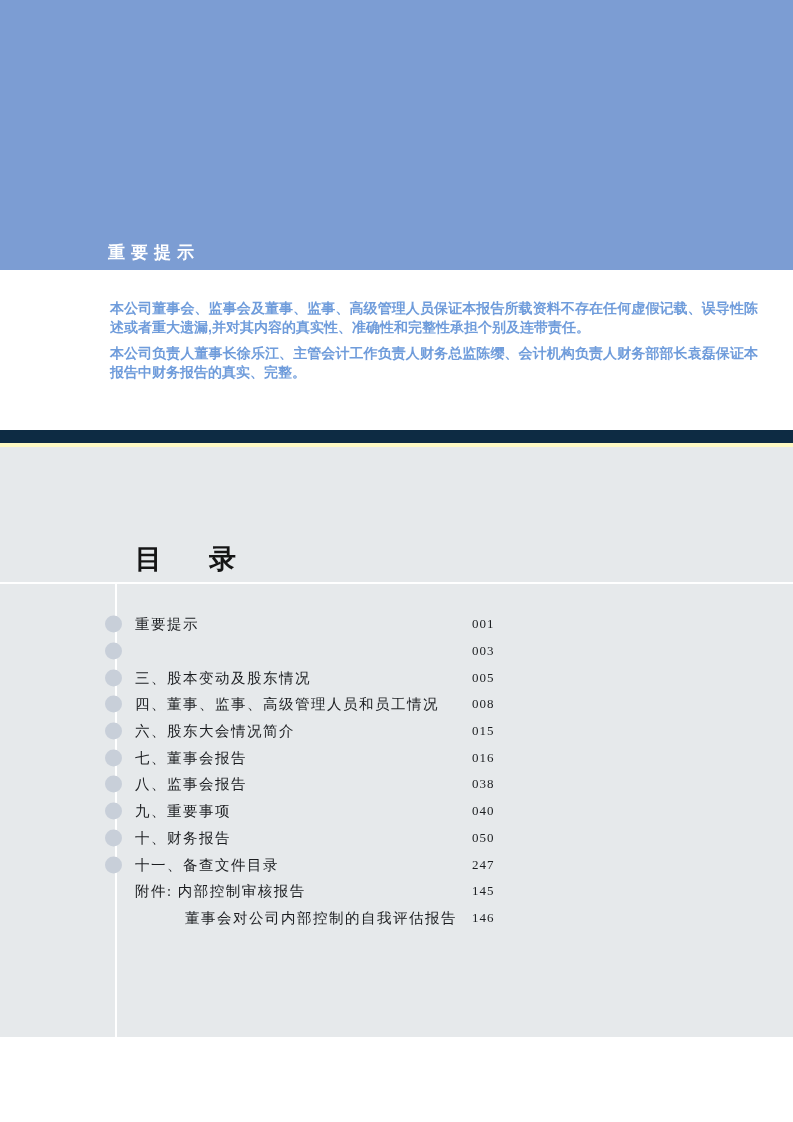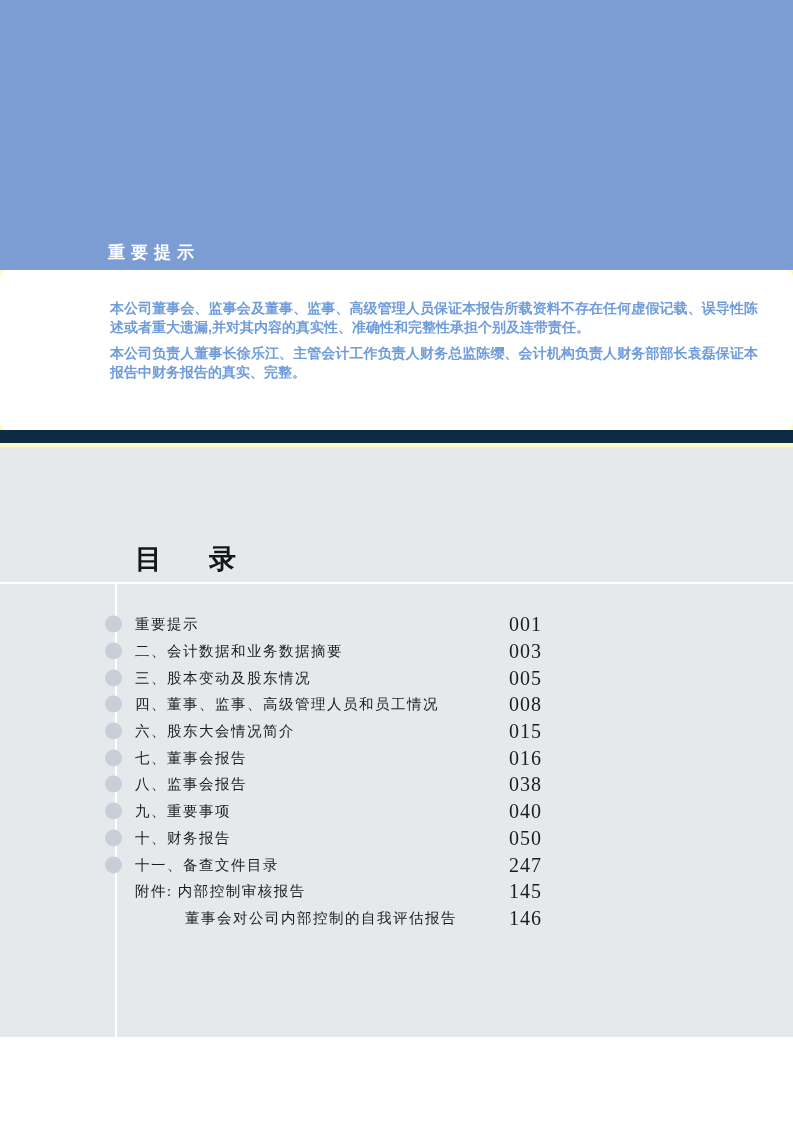--- a/index.html
+++ b/index.html
@@ -8,21 +8,21 @@
 
   
   .hero { position:absolute; left:0; top:0; width:793px; height:270px; background:#7c9dd3; }
   .hero-title {
     position:absolute; left:108px; top:241px;
     color:#ffffff; font-size:17px; font-weight:bold; letter-spacing:6px;
     font-family:"Liberation Sans","DejaVu Sans",sans-serif; white-space:nowrap;
   }
 
   
-  .notice { position:absolute; left:0; top:270px; width:793px; height:160px; background:#ffffff;border-radius:8px; }
+  .notice { position:absolute; left:0; top:270px; width:793px; height:160px; background:#ffffff; }
   .notice-inner { position:absolute; left:110px; top:29px; width:648px; }
   .notice-inner p {
     color:#6f9cdb; font-size:14px; line-height:19px; font-weight:bold;
     text-align:justify; margin-bottom:7px;
     font-family:"Liberation Sans","DejaVu Sans",sans-serif;
   }
 
   
   .navy-bar { position:absolute; left:0; top:430px; width:793px; height:13px; background:#0d2b43; }
 
@@ -43,23 +43,23 @@
     position:absolute; left:105px; top:50%; transform:translateY(-50%);
     width:17px; height:17px; border-radius:50%; background:#c8cfd9;
   }
   .toc-label {
     position:absolute; left:135px; top:50%; transform:translateY(-50%);
     font-family:"Liberation Serif","DejaVu Serif",serif;
     font-size:14.5px; color:#1b1d20; letter-spacing:1.5px; white-space:nowrap;
   }
   .toc-label.indent1 { left:185px; }
   .toc-page {
-    position:absolute; left:509px; top:50%; transform:translateY(-50%);
+    position:absolute; left:472px; top:50%; transform:translateY(-50%);
     font-family:"Liberation Serif","DejaVu Serif",serif;
-    font-size:20px; color:#1b1d20; letter-spacing:1px;
+    font-size:13px; color:#1b1d20; letter-spacing:1px;
   }
 </style>
 </head>
 <body>
 
 <div class="page">
 
   <div class="hero">
     <div class="hero-title">重要提示</div>
   </div>
@@ -82,21 +82,20 @@
     <div class="toc-list">
   <div class="toc-row">
     <span class="toc-bullet"></span>
     <span class="toc-label">重要提示</span>
     <span class="toc-page">001</span>
   </div>
 
 
   <div class="toc-row">
     <span class="toc-bullet"></span>
-    <span class="toc-label">二、会计数据和业务数据摘要</span>
     <span class="toc-page">003</span>
   </div>
 
   <div class="toc-row">
     <span class="toc-bullet"></span>
     <span class="toc-label">三、股本变动及股东情况</span>
     <span class="toc-page">005</span>
   </div>
 
   <div class="toc-row">

